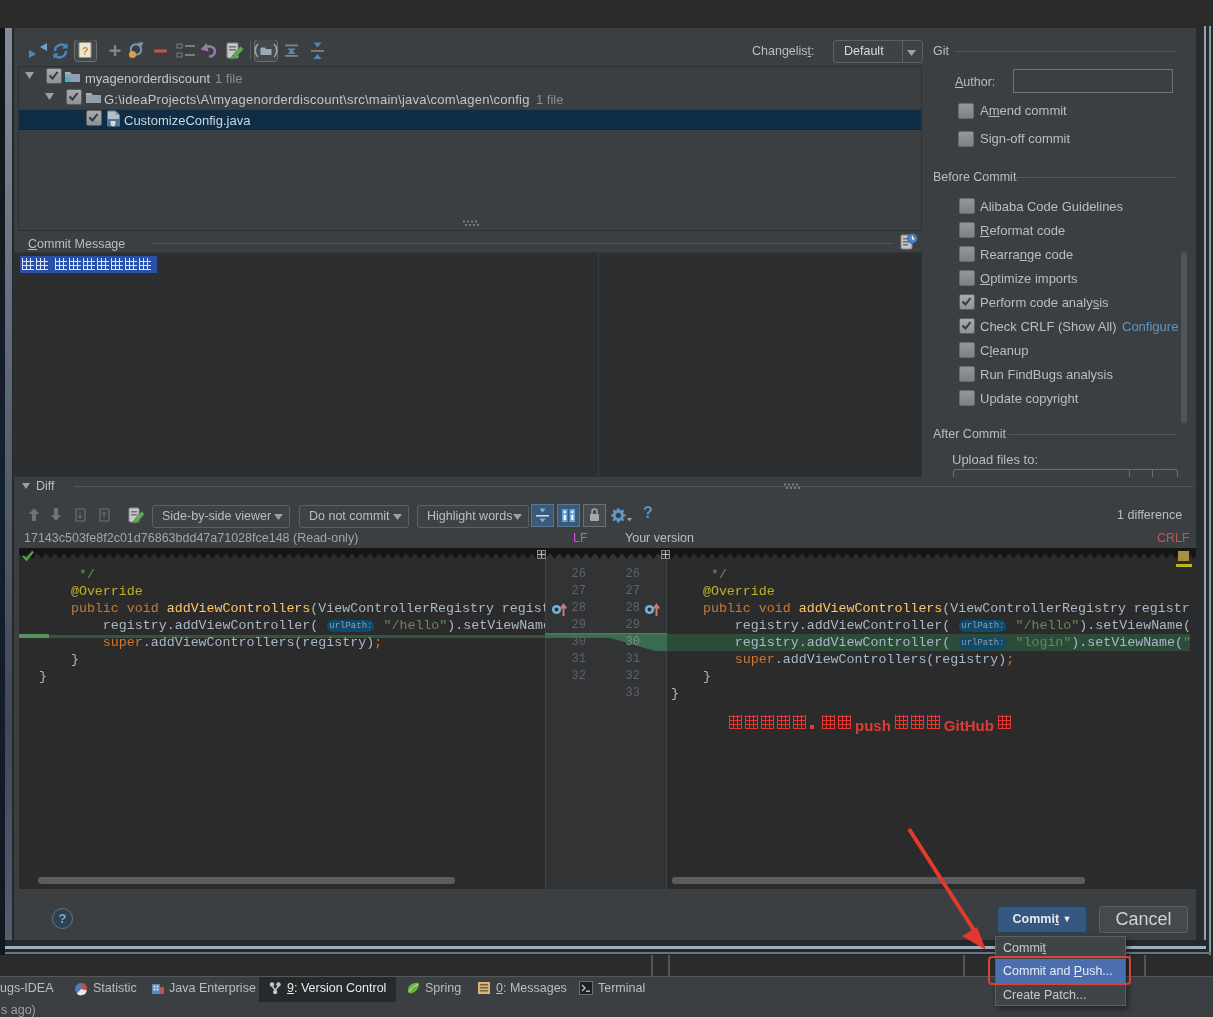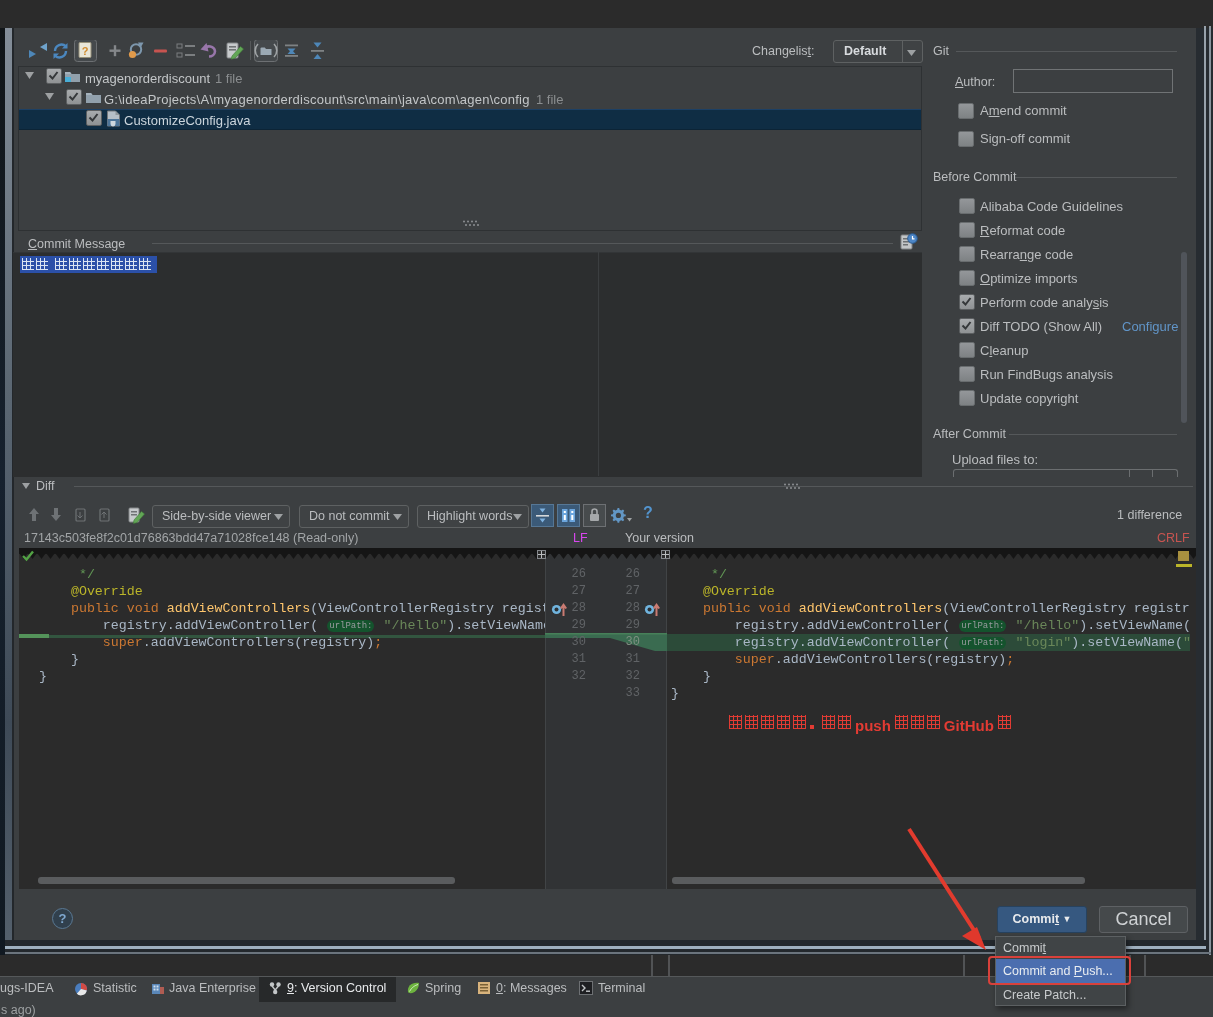--- a/index.html
+++ b/index.html
@@ -6,21 +6,21 @@
   body{width:1213px;height:1017px;background:#2b2b2b;font-family:"Liberation Sans",sans-serif;overflow:hidden;position:relative}
   .a{position:absolute}
   .t{position:absolute;color:#bbbdbf;font-size:12.5px;white-space:pre;line-height:15px}
   .mono{position:absolute;font-family:"Liberation Mono",monospace;font-size:13.3px;line-height:17px;white-space:pre;color:#a9b7c6}
   .kw{color:#cc7832}
   .mn{color:#ffc66d}
   .an{color:#bbb529}
   .st{color:#6a8759}
   .cm{color:#629755}
   .num{color:#606366;text-align:right;font-family:"Liberation Mono",monospace;font-size:12px;line-height:17px;position:absolute}
-  .pill{display:inline-block;background:#14532d;color:#989b9e;border-radius:6px;padding:0 2px;margin:0 1px;font-size:9px;line-height:12px;vertical-align:1px}
+  .pill{display:inline-block;background:#0c4a6e;color:#989b9e;border-radius:6px;padding:0 2px;margin:0 1px;font-size:9px;line-height:12px;vertical-align:1px}
   .hl{position:absolute;background:#55585a;height:1px}
   .cb{position:absolute;width:14px;height:14px;border:1px solid #5c5f61;border-radius:2px;background:linear-gradient(#a8abad,#8f9294)}
   .cbu{position:absolute;width:14px;height:14px;border:1px solid #696d6f;border-radius:2px;background:linear-gradient(#94979a,#7e8284)}
   .combo{position:absolute;background:#3f4244;border:1px solid #5e6162;border-radius:3px;color:#bbbdbf;font-size:12.5px}
   .cjk{display:inline-block;vertical-align:top;background:
     repeating-linear-gradient(90deg,currentColor 0 1px,transparent 1px 4px),
     repeating-linear-gradient(0deg,currentColor 0 1px,transparent 1px 4px);}
 </style>
 </head>
 <body>
@@ -145,21 +145,21 @@
     <path d="M263.5 14 L259.5 9.5 L267.5 9.5 Z" fill="#4e87b8" transform="translate(0,-1)"></path>
     <path d="M263.5 7.5 L259.5 12 L267.5 12 Z" fill="#4e87b8" transform="translate(0,2)"></path>
 
     <rect x="283" y="10" width="13" height="1.8" fill="#7e8284"></rect>
     <path d="M289.5 2.5 L285.5 7.5 L293.5 7.5 Z" fill="#4e87b8" transform="rotate(180 289.5 5)"></path>
     <path d="M289.5 14 L285.5 19 L293.5 19 Z" fill="#4e87b8" transform="rotate(0 289.5 16.5)"></path>
   </svg>
 
   <div class="t" style="left:752px;top:44px">Changelis<u>t</u>:</div>
   <div class="combo" style="left:833px;top:40px;width:88px;height:21px">
-    <span class="a" style="left:10px;top:3px;font-weight:bold;color:#d8dbde">Default</span>
+    <span class="a" style="left:10px;top:3px;font-weight:normal;color:#d8dbde">Default</span>
     <span class="a" style="left:68px;top:0;width:1px;height:21px;background:#5e6162"></span>
     <svg class="a" style="left:72px;top:8px" width="12" height="8">
           <path d="M1 1 L10 1 L5.5 7 Z" fill="#9ea1a3"></path>
         </svg>
   </div>
 </div>
 <div id="treepanel">
   <div class="a" style="left:18px;top:66px;width:904px;height:165px;background:#3c3f41;border:1px solid #2e3133;box-sizing:border-box"></div>
 
   <div class="a" style="left:19px;top:109px;width:902px;height:21px;background:#0f2d44;border-top:1px solid #1c4065;border-bottom:1px solid #0c2436;box-sizing:border-box"></div>
@@ -241,21 +241,21 @@
   <div class="t" style="left:980px;top:271px;font-size:13px"><u>O</u>ptimize imports</div>
   <div class="cb" style="left:959px;top:294px"></div>
   <svg class="a" style="left:960px;top:295px" width="13" height="13">
         <path d="M2.5 6.5 L5.5 9.5 L10.5 3" stroke="#35383a" stroke-width="2" fill="none"></path>
       </svg>
   <div class="t" style="left:980px;top:295px;font-size:13px">Perform code analy<u>s</u>is</div>
   <div class="cb" style="left:959px;top:318px"></div>
   <svg class="a" style="left:960px;top:319px" width="13" height="13">
         <path d="M2.5 6.5 L5.5 9.5 L10.5 3" stroke="#35383a" stroke-width="2" fill="none"></path>
       </svg>
-  <div class="t" style="left:980px;top:319px;font-size:13px">Diff TODO (Show All)</div>
+  <div class="t" style="left:980px;top:319px;font-size:13px">Check CRLF (Show All)</div>
   <div class="t" style="left:1122px;top:319px;font-size:13px;color:#6195c8">Configure</div>
   <div class="cbu" style="left:959px;top:342px"></div>
   <div class="t" style="left:980px;top:343px;font-size:13px">C<u>l</u>eanup</div>
   <div class="cbu" style="left:959px;top:366px"></div>
   <div class="t" style="left:980px;top:367px;font-size:13px">Run FindBugs analysis</div>
   <div class="cbu" style="left:959px;top:390px"></div>
   <div class="t" style="left:980px;top:391px;font-size:13px">Update copyright</div>
 
   <div class="t" style="left:933px;top:427px">After Commit</div>
   <div class="hl" style="left:1009px;top:434px;width:168px"></div>

